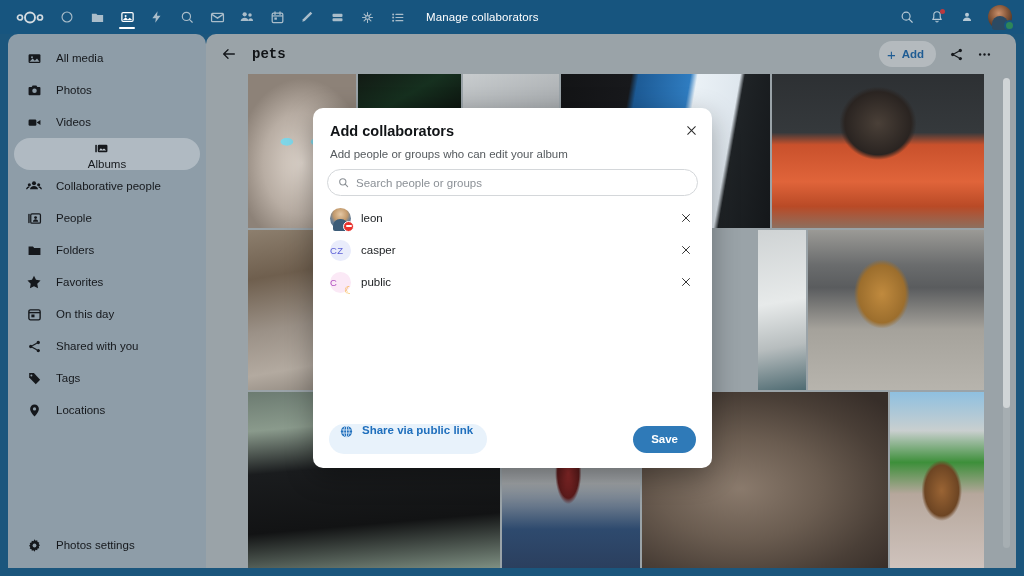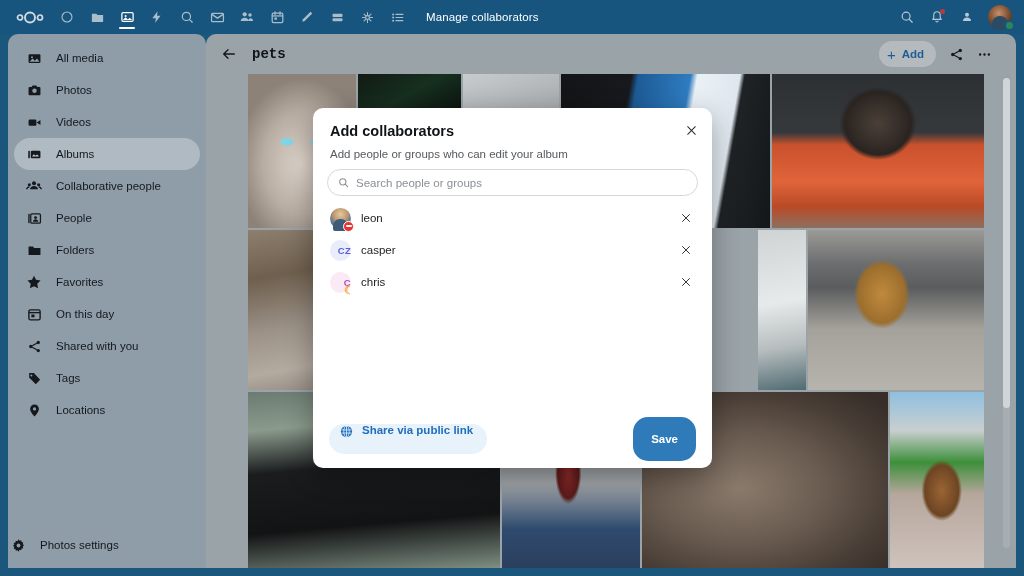--- a/index.html
+++ b/index.html
@@ -117,35 +117,35 @@
     display: flex;
     align-items: center;
     height: 32px;
     margin: 0 6px;
     padding: 0 10px;
     border-radius: 16px;
     color: #15181c;
     font-size: 11.5px;
   }
   .sidebar-item + .sidebar-item { margin-top: 0px; }
-  .sidebar-item.selected { background: rgba(255,255,255,0.30); }
+  .sidebar-item.selected { background: rgba(255,255,255,0.30); flex-direction: column; }
   .sb-icon {
     width: 20px; height: 20px;
     margin-right: 12px;
     display: flex; align-items: center; justify-content: center;
     flex: 0 0 auto;
   }
   .sb-label { white-space: nowrap; }
   #sidebar-settings {
     position: absolute;
     left: 0; bottom: 10px;
     width: 198px;
     display: flex;
     align-items: center;
-    padding: 0 0;
+    padding: 0 16px;
     height: 26px;
     font-size: 11.5px;
     color: #15181c;
   }
   #sidebar-settings .sb-icon { margin-right: 12px; }
 
   
   #main {
     position: absolute;
     left: 206px; top: 0;
@@ -339,24 +339,23 @@
     height: 32px;
     padding: 0 16px 0 17px;
   }
   .collab-avatar {
     width: 21px; height: 21px;
     border-radius: 50%;
     flex: 0 0 auto;
     position: relative;
     display: flex;
     align-items: center;
-    justify-content: flex-end;
+    justify-content: flex-start;
     font-size: 9.5px;
     letter-spacing: .3px;
-    font-weight: bold;
   }
   .collab-avatar.photo {
     background: radial-gradient(circle at 50% 30%, #e4c7a4 0%, #c39a6c 38%, #6a7f95 58%, #3f5a72 100%);
   }
   .collab-avatar.photo::after {
     content: "";
     position: absolute;
     left: 3px; top: 11px;
     width: 15px; height: 12px;
     border-radius: 7px 7px 2px 2px;
@@ -411,21 +410,21 @@
     padding: 0 14px 0 10px;
     border-radius: 15px;
     background: #e8f2fb;
     color: #1f6fbd;
     font-size: 11.5px;
     font-weight: bold;
   }
   #share-link-button .g-icon { margin-right: 8px; display: flex; flex: 0 0 auto;}
   #footer-spacer { flex: 1 1 auto; }
   #save-button {
-    height: 44px;
+    height: 27px;
     padding: 0 18px;
     border-radius: 15px;
     background: #2f7ab8;
     color: #ffffff;
     font-size: 11.5px;
     font-weight: bold;
     display: flex;
     align-items: center;
     justify-content: center;
     border: none;
@@ -797,21 +796,21 @@
                 <path d="M5 5l14 14M19 5L5 19" stroke="#2b2b2b" stroke-width="1.9" stroke-linecap="round"></path>
               </svg>
           </span>
         </div>
 
         <div class="collab-row">
           <span class="collab-avatar" style="background:#fbe9f6;color:#b04ec0;">
             <span>C</span>
             <span class="collab-badge away">☾</span>
           </span>
-          <span class="collab-name">chris</span>
+          <span class="collab-name">public</span>
           <span class="collab-spacer"></span>
           <span class="collab-remove">
             <svg width="12" height="12" viewBox="0 0 24 24">
                 <path d="M5 5l14 14M19 5L5 19" stroke="#2b2b2b" stroke-width="1.9" stroke-linecap="round"></path>
               </svg>
           </span>
         </div>
       </div>
 
       <div id="modal-footer">

